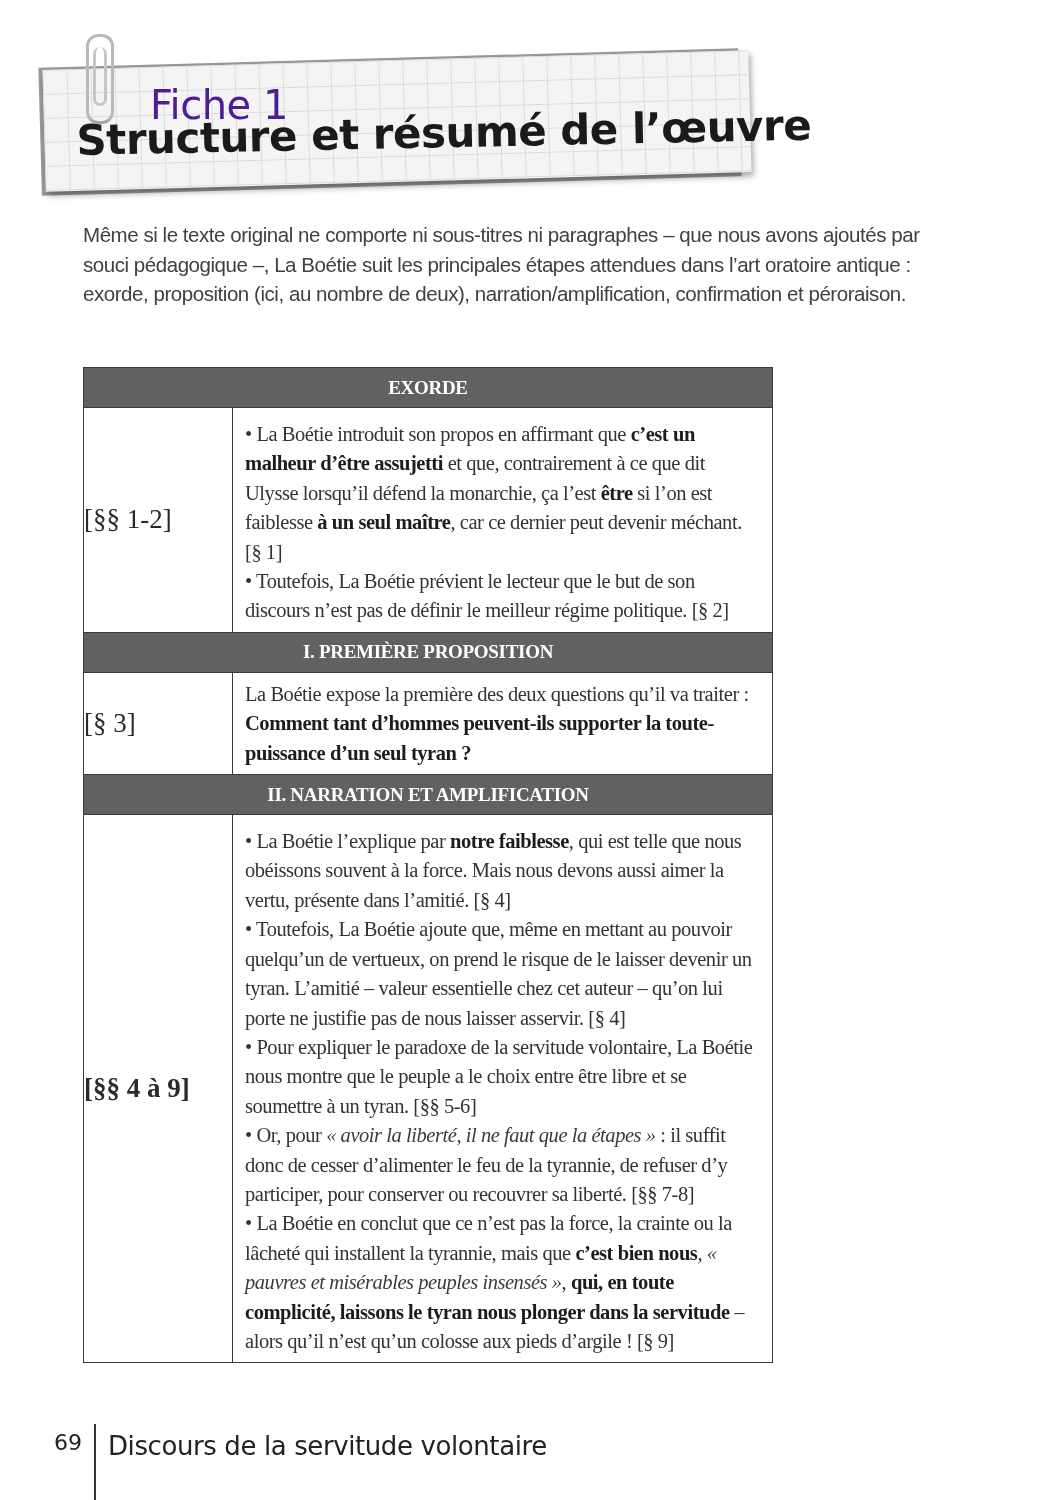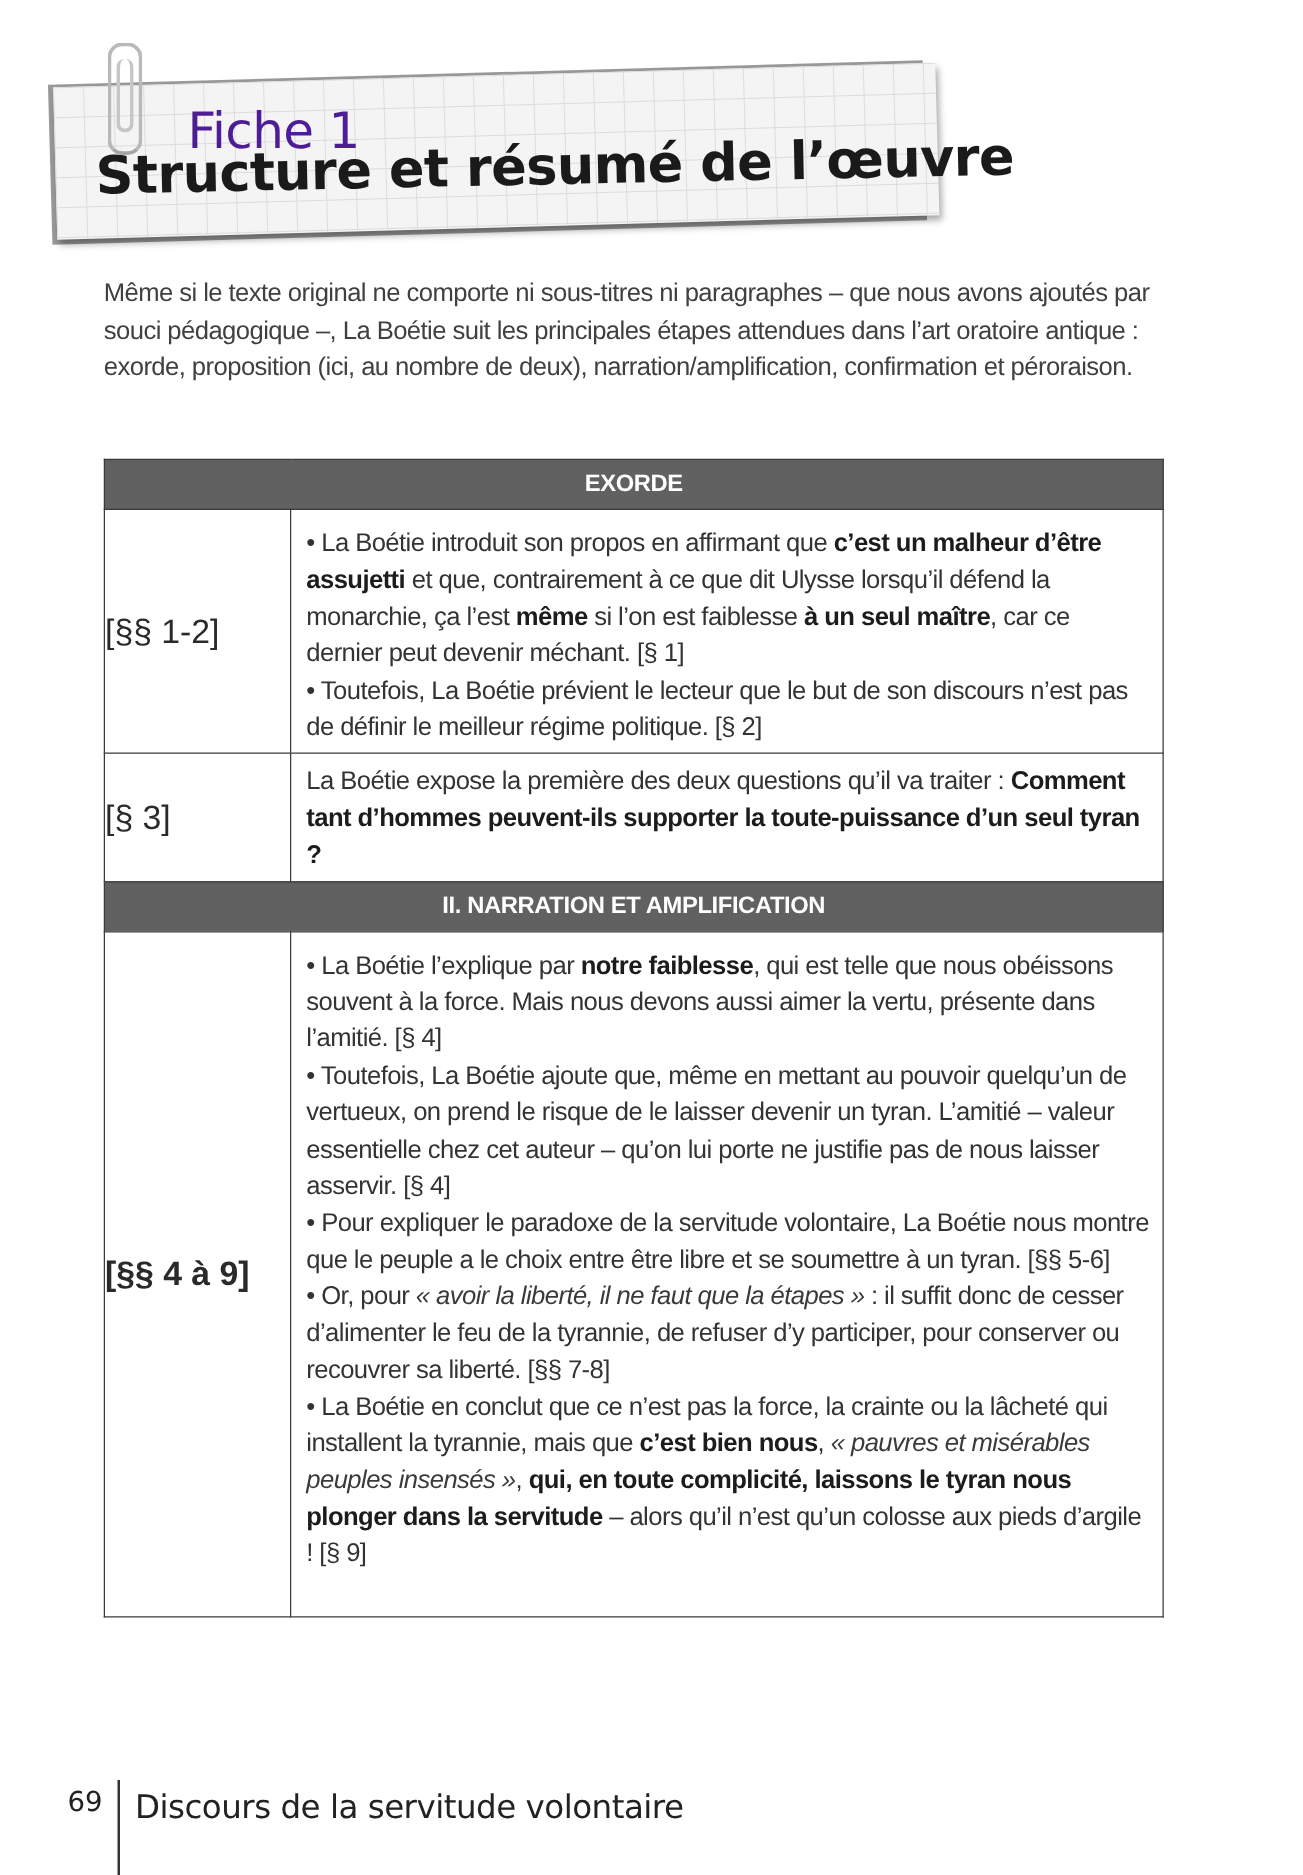--- a/index.html
+++ b/index.html
@@ -44,23 +44,23 @@
     transform: rotate(-1.2deg); transform-origin: left top;
   }
   
   .intro {
     position: absolute; left: 83px; top: 220px; width: 840px;
     font-size: 20.5px; line-height: 29.5px; color: #404040;
     font-family: "Liberation Sans", sans-serif; letter-spacing: -0.45px;
   }
   
   table.summary {
-    position: absolute; left: 83px; top: 367px; width: 848px;
+    position: absolute; left: 83px; top: 367px; width: 690px;
     border-collapse: collapse;
-    font-family: Liberation Sans, sans-serif;
+    font-family: Liberation Serif, serif;
   }
   table.summary td { border: 1.5px solid #3a3a3a; }
   .section-row td {
     background: #616161; color: #ffffff; text-align: center;
     font-weight: bold; font-size: 19px; height: 39px; padding: 0;
     letter-spacing: -0.3px;
   }
   .ref-cell {
     width: 148px; text-align: left; font-size: 27px; color: #2a2a2a;
     vertical-align: middle; padding: 0;
@@ -100,23 +100,26 @@
 <p class="intro" style="margin:0;">Même si le texte original ne comporte ni sous-titres ni paragraphes – que nous avons ajoutés par souci pédagogique –, La Boétie suit les principales étapes attendues dans l’art oratoire antique : exorde, proposition (ici, au nombre de deux), narration/amplification, confirmation et péroraison.</p>
 
 <table class="summary">
   <tbody>
     <tr class="section-row">
       <td colspan="2">EXORDE</td>
     </tr>
     <tr style="height:194px;">
       <td class="ref-cell">[§§ 1-2]</td>
       <td class="content-cell">
-          <span class="para"><span>• La Boétie introduit son propos en affirmant que </span><b>c’est un malheur d’être assujetti</b><span> et que, contrairement à ce que dit Ulysse lorsqu’il défend la monarchie, ça l’est </span><b>même</b><span> si l’on est faiblesse </span><b>à un seul maître</b><span>, car ce dernier peut devenir méchant. [§ 1]</span></span>
+          <span class="para"><span>• La Boétie introduit son propos en affirmant que </span><b>c’est un malheur d’être assujetti</b><span> et que, contrairement à ce que dit Ulysse lorsqu’il défend la monarchie, ça l’est </span><b>être</b><span> si l’on est faiblesse </span><b>à un seul maître</b><span>, car ce dernier peut devenir méchant. [§ 1]</span></span>
           <span class="para"><span>• Toutefois, La Boétie prévient le lecteur que le but de son discours n’est pas de définir le meilleur régime politique. [§ 2]</span></span>
         </td>
+    </tr>
+    <tr class="section-row">
+      <td colspan="2">I. PREMIÈRE PROPOSITION</td>
     </tr>
     <tr style="height:102px;">
       <td class="ref-cell">[§ 3]</td>
       <td class="content-cell" style="padding-top:7px;">
           <span class="para"><span>La Boétie expose la première des deux questions qu’il va traiter : </span><b>Comment tant d’hommes peuvent-ils supporter la toute-puissance d’un seul tyran ?</b></span>
         </td>
     </tr>
     <tr class="section-row">
       <td colspan="2">II. NARRATION ET AMPLIFICATION</td>
     </tr>

